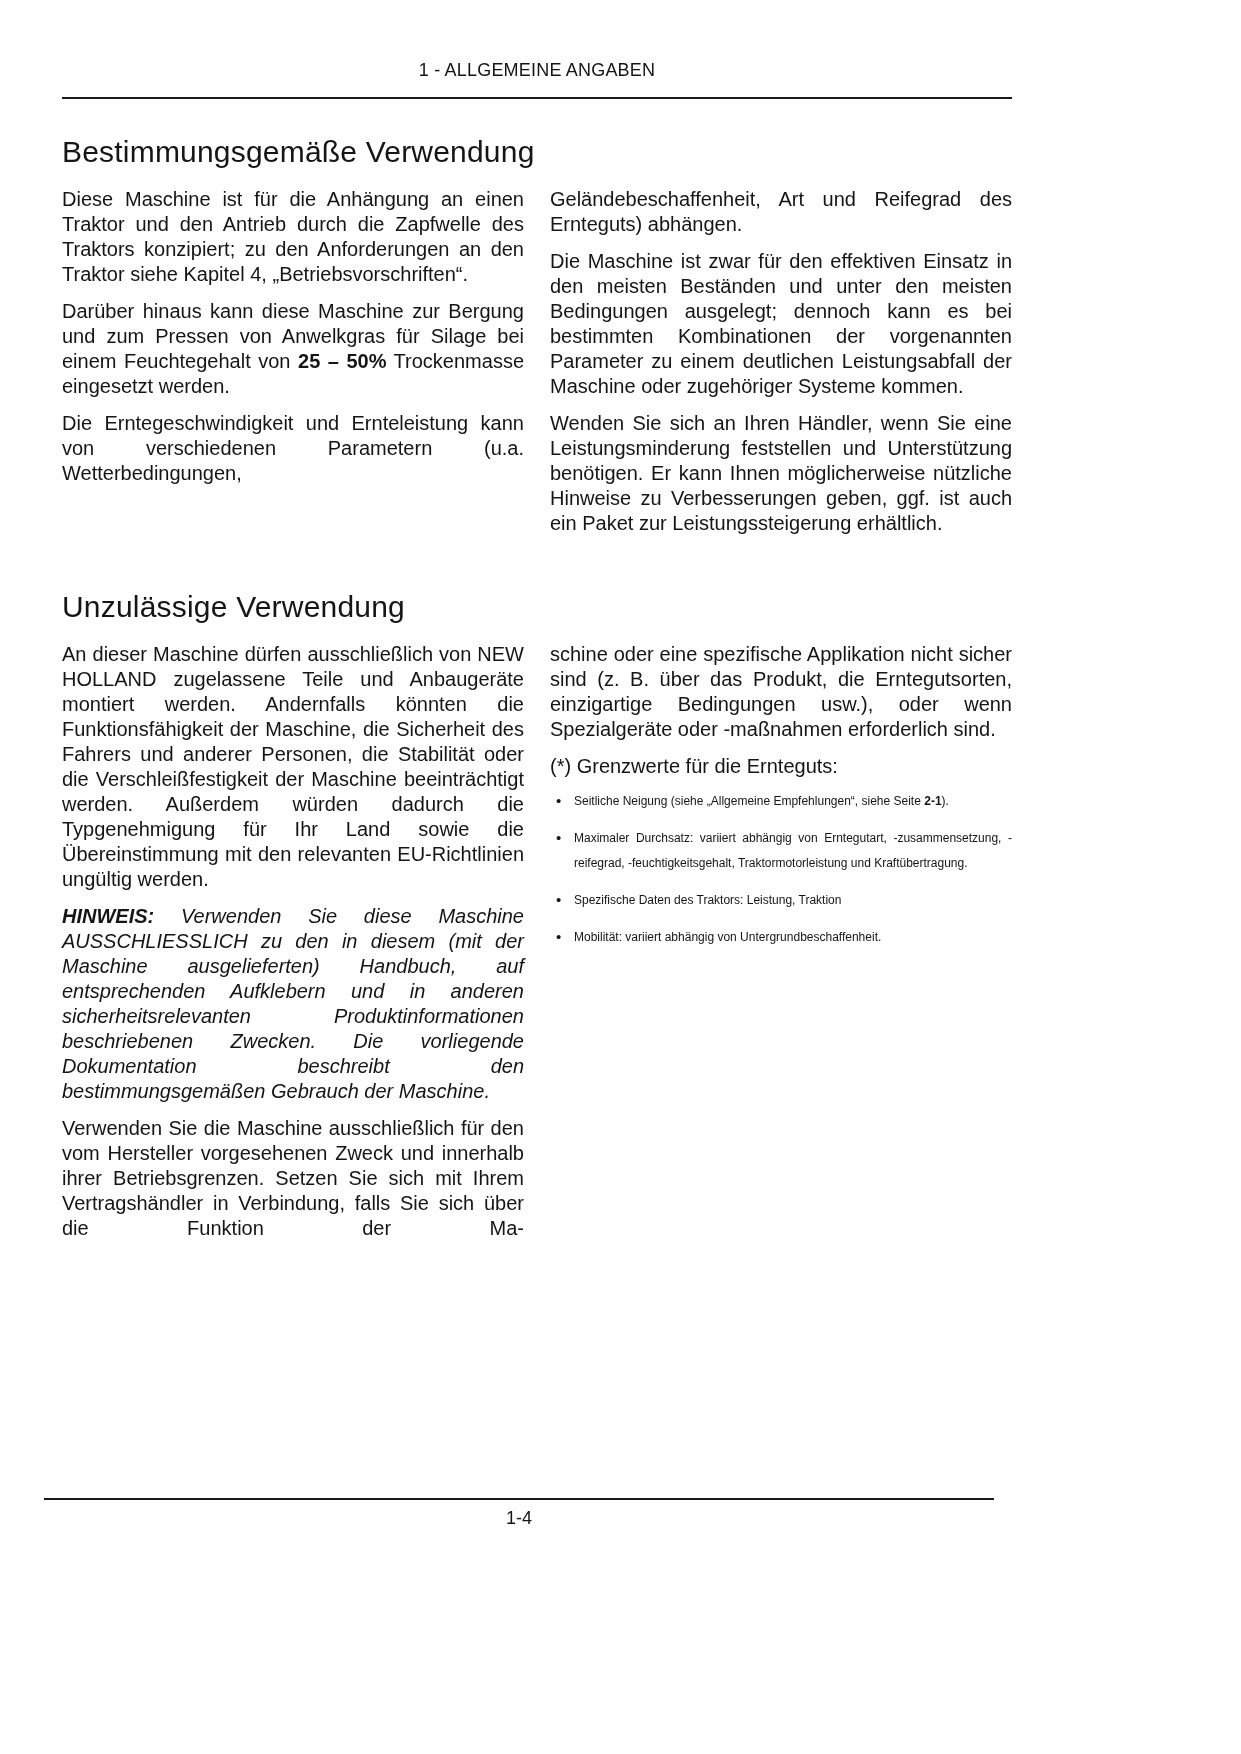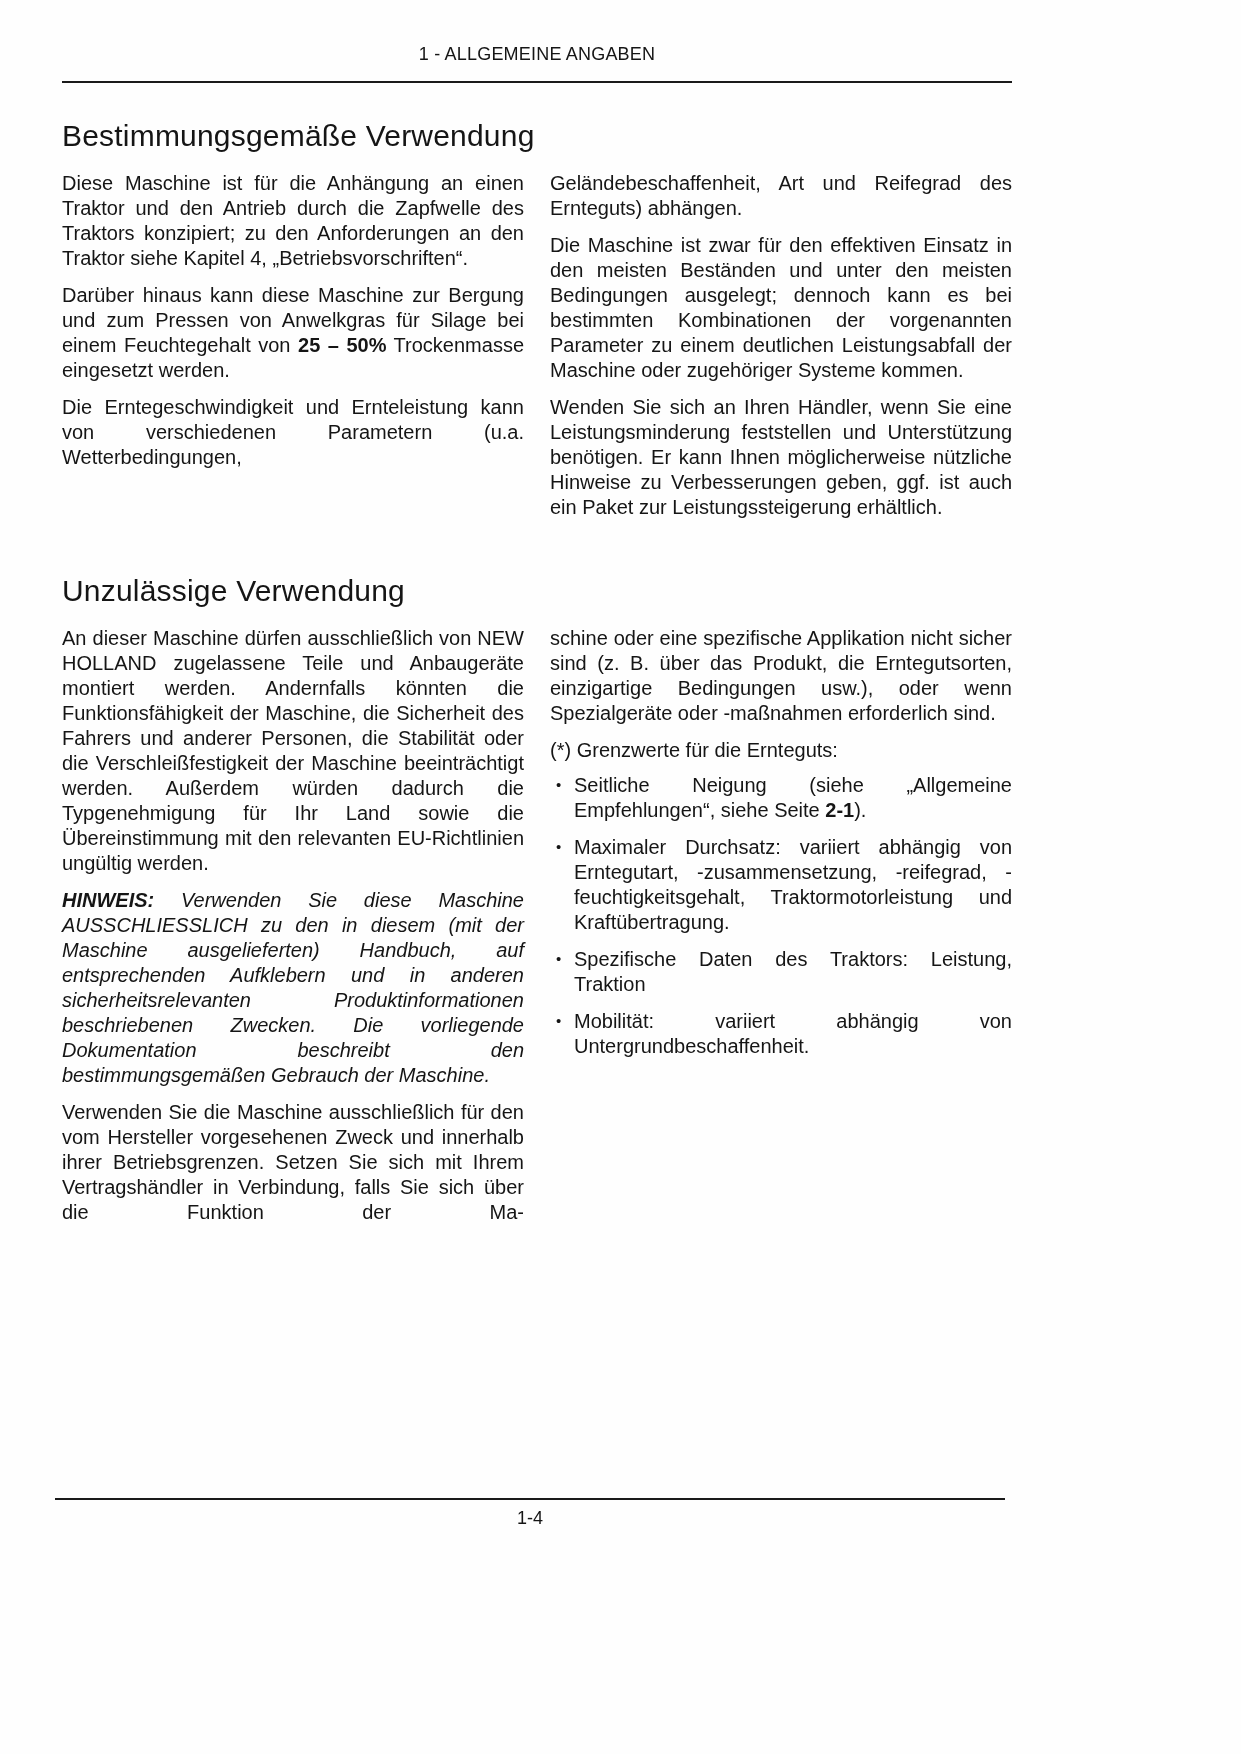--- a/index.html
+++ b/index.html
@@ -20,21 +20,21 @@
   .content {
     position: absolute;
     left: 62px;
     top: 0;
     width: 950px;
   }
   .running-head {
     text-align: center;
     font-size: 18px;
     letter-spacing: 0.2px;
-    padding-top: 44px;
+    padding-top: 60px;
   }
   .rule {
     border: none;
     border-top: 2px solid #1a1a1a;
     margin: 16px 0 0 0;
   }
   h1.section-title {
     font-size: 30px;
     font-weight: normal;
     margin: 36px 0 18px 0;
@@ -72,35 +72,35 @@
     margin-bottom: 10px;
   }
   ul.limits {
     list-style: none;
     margin: 2px 0 0 0;
     padding: 0;
   }
   ul.limits li {
     position: relative;
     padding-left: 24px;
-    font-size: 20px;
+    font-size: 12px;
     line-height: 25px;
     text-align: justify;
     margin-bottom: 12px;
   }
   ul.limits li::before {
     content: "\2022";
     position: absolute;
     left: 6px;
     top: -1px;
     font-size: 15px;
   }
   .footer {
     position: absolute;
-    left: 55px;
+    left: 44px;
     top: 1498px;
     width: 950px;
   }
   .footer .pageno {
     text-align: center;
     font-size: 18px;
     margin-top: 8px;
   }
 </style>
 </head>

